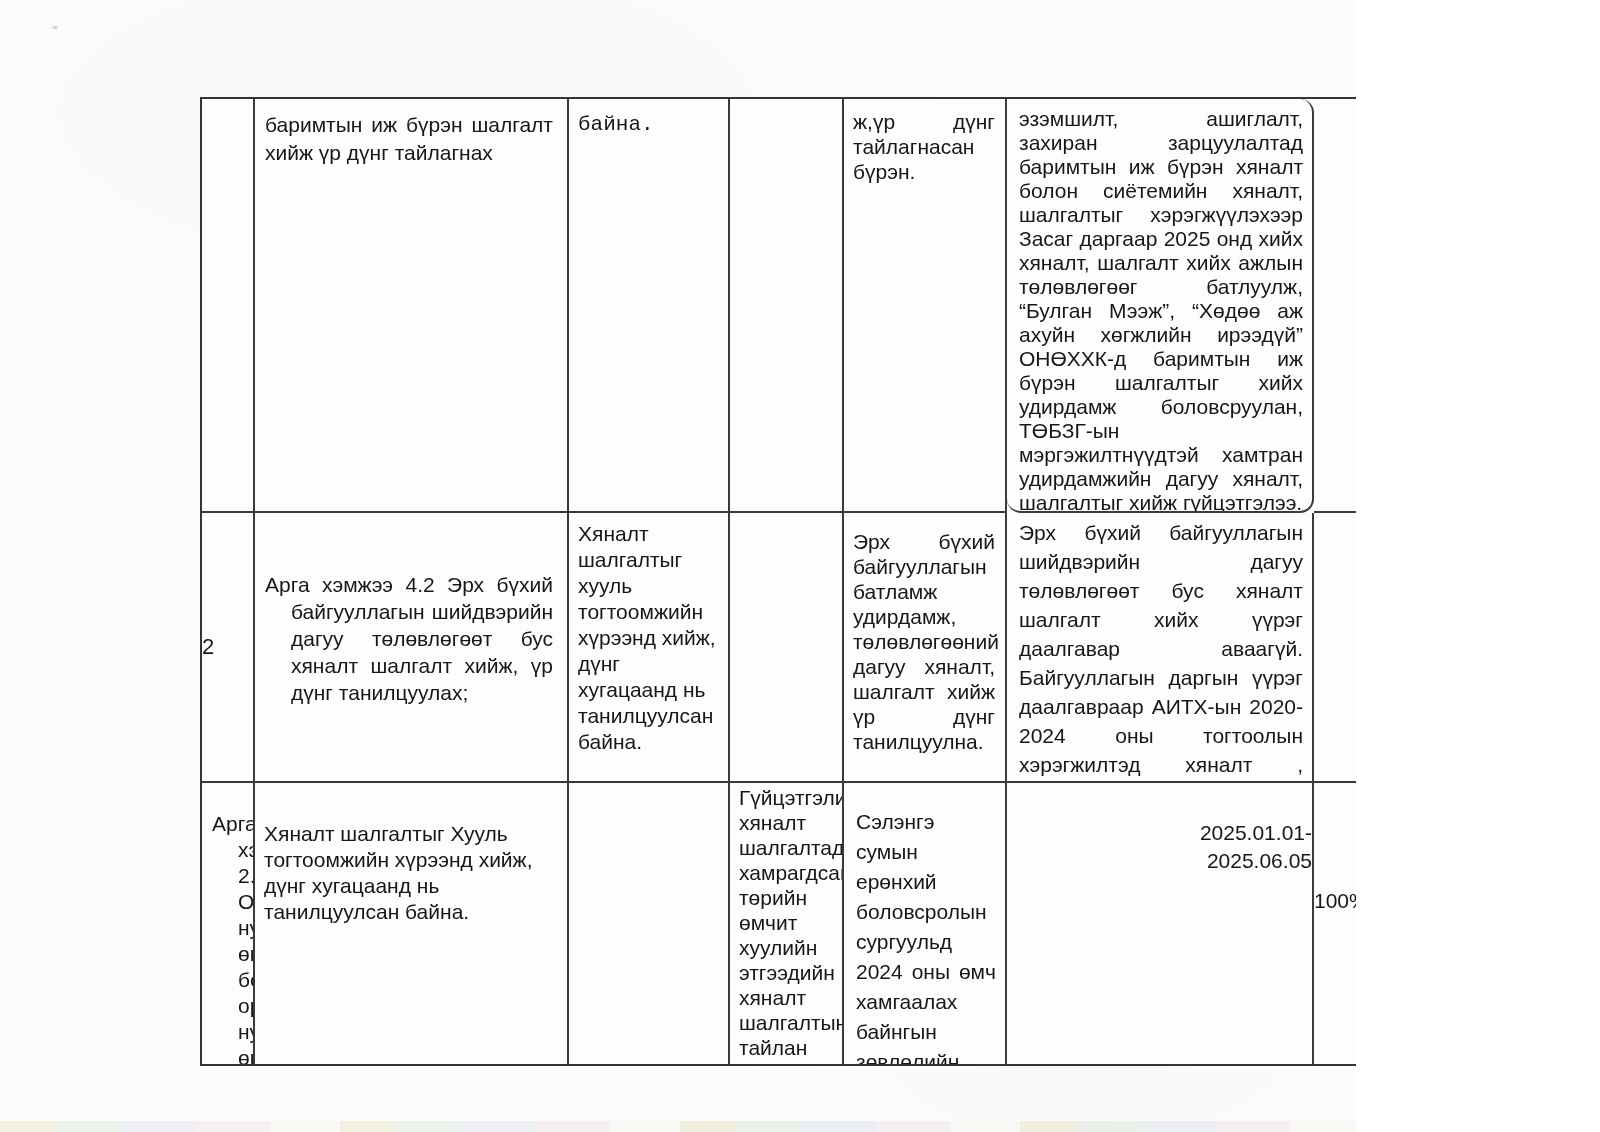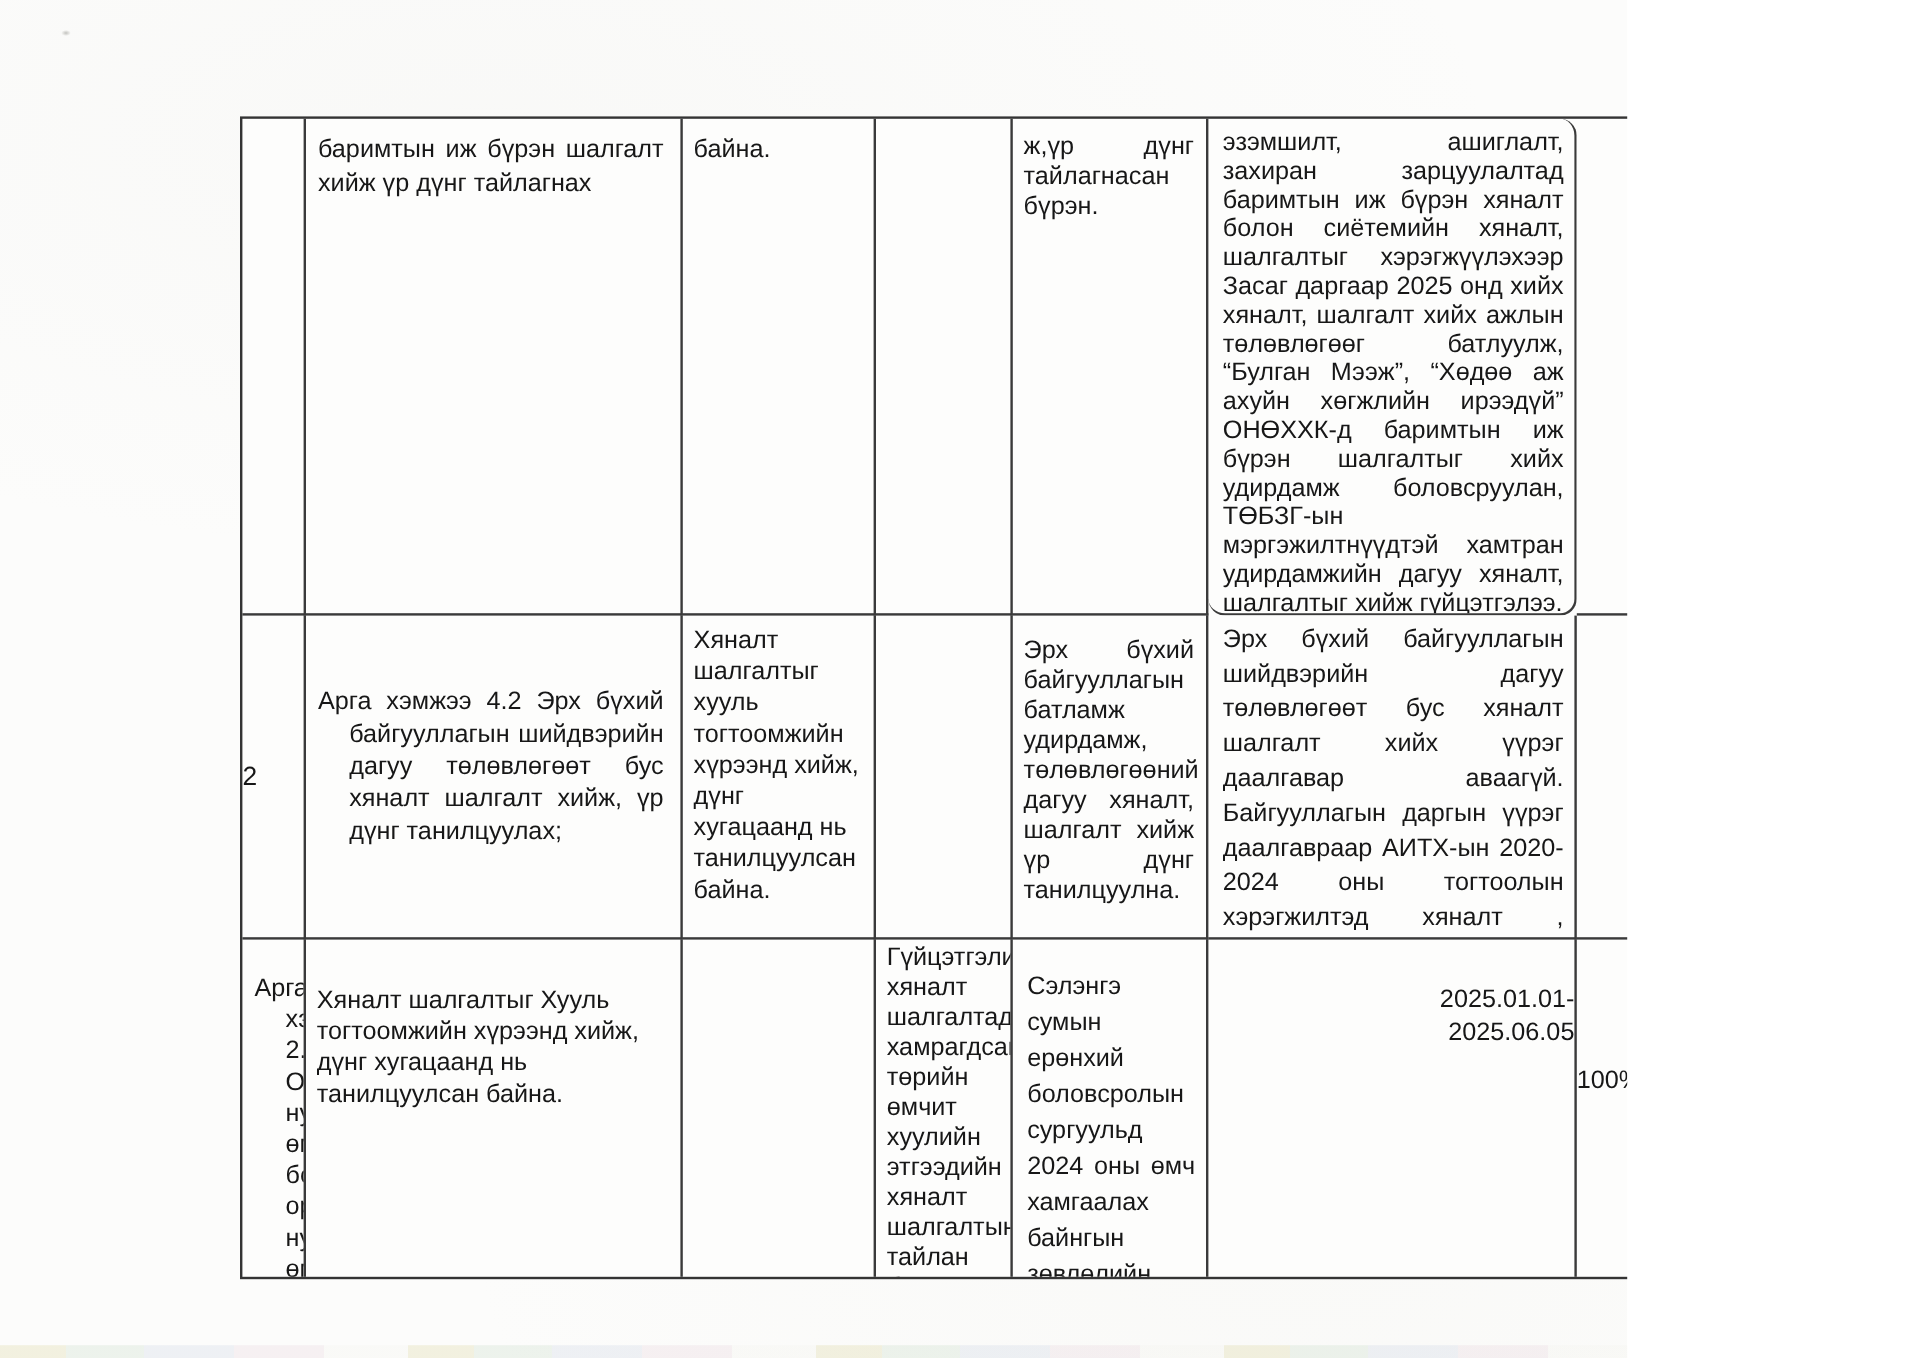--- a/index.html
+++ b/index.html
@@ -44,21 +44,21 @@
   .c-no{display:flex;align-items:center;justify-content:center;font-size:22px;}
 
   
   .c-task{text-align:justify;}
   .r1.c-task{padding:12px 14px 0 10px;line-height:28px;}
   .r2.c-task{padding:58px 14px 0 10px;line-height:27px;}
   .r3.c-task{padding:28px 14px 0 10px;line-height:26px;}
   .r2.c-task .txt,.r3.c-task .txt{padding-left:26px;text-indent:-26px;box-sizing:border-box;}
 
   
-  .r1.c-crit{padding:12px 8px 0 9px;line-height:28px;}
+  .r1.c-crit{padding:12px 8px 0 9px;line-height:28px;font-family:Liberation Mono, monospace;}
   .r2.c-crit{padding:8px 6px 0 9px;line-height:26px;}
   .r3.c-crit{padding:38px 6px 0 9px;line-height:26px;}
 
   
   .c-blank{}
 
   
   .c-target{text-align:justify;}
   .r1.c-target{padding:10px 10px 0 9px;line-height:25px;}
   .r2.c-target{padding:16px 10px 0 9px;line-height:25px;}

